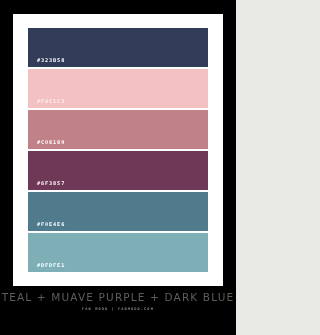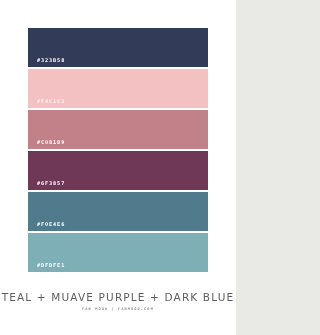--- a/index.html
+++ b/index.html
@@ -14,21 +14,21 @@
     overflow: hidden;
     position: relative;
   }
 
   #palette-poster {
     position: absolute;
     left: 0;
     top: 0;
     width: 236px;
     height: 335px;
-    background: #ffffff;
+    background: #000000;
     display: flex;
     flex-direction: column;
     align-items: center;
   }
 
   
   #swatch-card {
     position: absolute;
     left: 13px;
     top: 14px;

